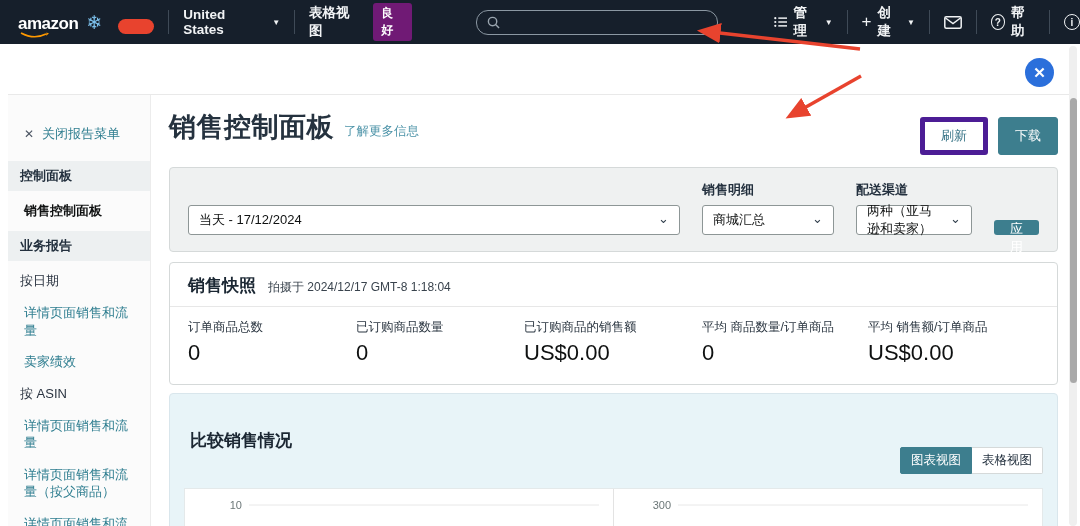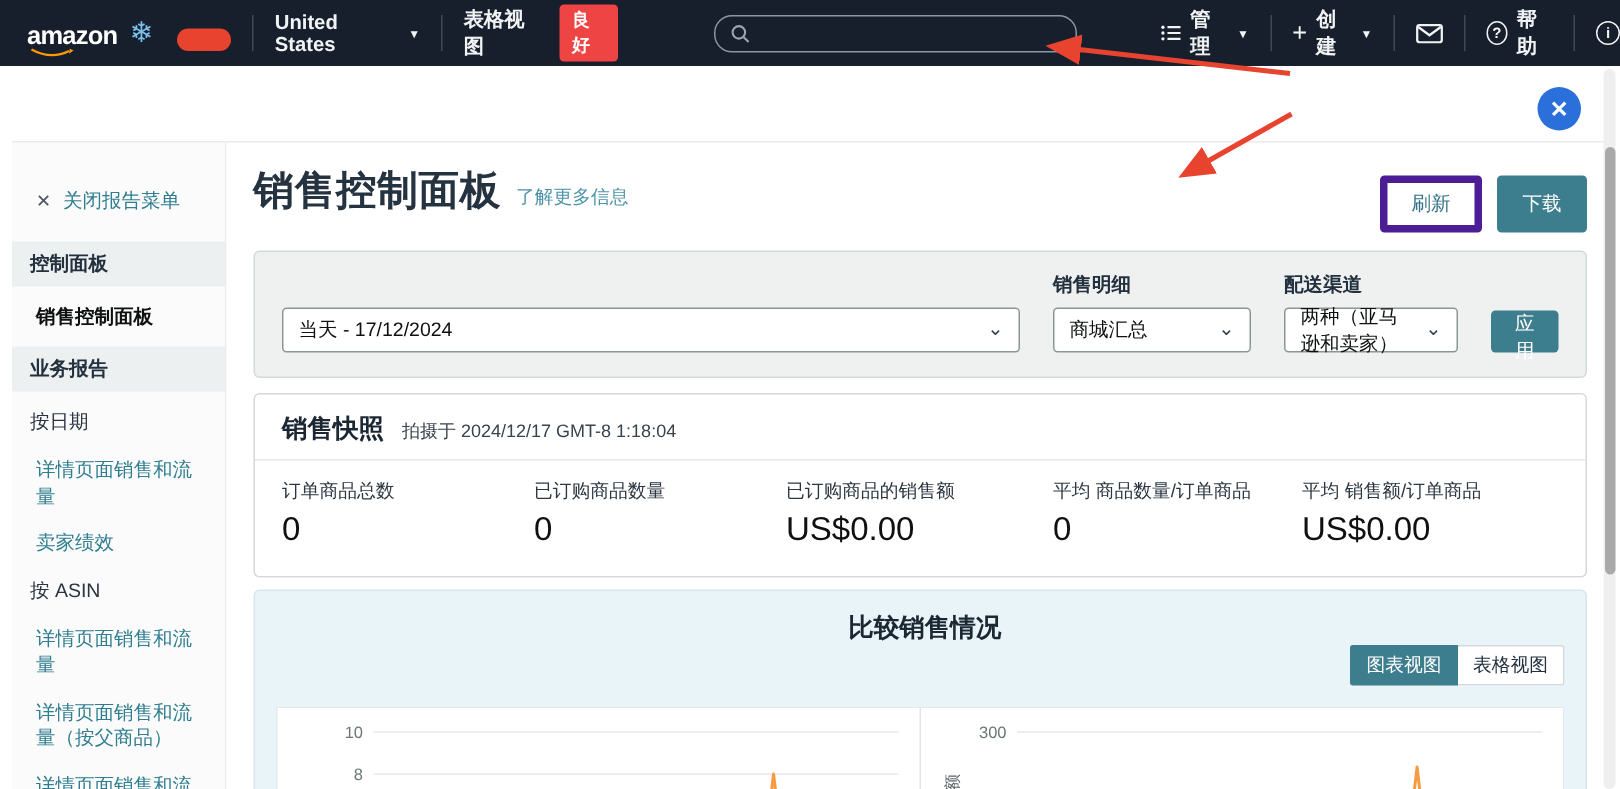--- a/index.html
+++ b/index.html
@@ -11,21 +11,21 @@
   .topbar { position:absolute; top:0; left:0; width:1080px; height:44px;
     background:#161f2b; display:flex; align-items:center; color:#fff; z-index:5; }
   .logo-wrap { display:flex; align-items:flex-end; margin-left:18px; }
   .logo { position:relative; font-weight:bold; font-size:17px; letter-spacing:-0.5px; color:#fff; }
   .logo svg { position:absolute; left:2px; bottom:-6px; }
   .snowflake { font-size:19px; color:#7cc0ec; margin-left:8px; }
   .redact-pill { width:36px; height:15px; border-radius:8px; background:#e8432e; margin-left:16px; }
   .tb-sep { width:1px; height:24px; background:#3f4a57; margin:0 14px; }
   .tb-item { display:flex; align-items:center; gap:6px; font-size:13.5px; font-weight:bold; color:#f1f3f5; cursor:pointer; }
   .tb-caret { font-size:8px; margin-left:2px; }
-  .badge-good { background:#ef4444; color:#fff; font-size:12px; font-weight:bold;
+  .badge-good { background:#701a75; color:#fff; font-size:12px; font-weight:bold;
     padding:2px 8px; border-radius:3px; margin-left:8px; }
   .searchbox { display:flex; align-items:center; gap:8px; width:254px; height:25px;
     border:1px solid #8b97a2; border-radius:12px; padding:0 10px; margin-left:64px; background:transparent; }
   .searchbox input { flex:1; background:transparent; border:none; outline:none;
     color:#dfe4e8; font-size:12.5px; font-style:italic; font-family:"Liberation Sans", sans-serif; }
   .searchbox input::placeholder { color:#9aa5af; font-style:italic; }
   .tb-right { display:flex; align-items:center; margin-left:56px; }
   .icon-circle { width:16px; height:16px; border:1.5px solid #f1f3f5; border-radius:50%;
     display:inline-flex; align-items:center; justify-content:center; font-size:10px; font-weight:bold; }
 
@@ -60,37 +60,37 @@
 
   .filter-card { margin-top:12px; border:1px solid #d5d9d9; border-radius:4px;
     background:#eff1f1; padding:13px 18px 16px 18px; display:flex; align-items:flex-end; gap:22px; }
   .filter-group .f-label { font-size:13px; font-weight:bold; color:#23303e; margin-bottom:6px; }
   .f-select { height:30px; background:#fff; border:1px solid #8d9696; border-radius:3px;
     display:flex; align-items:center; justify-content:space-between; padding:0 10px;
     font-size:13px; color:#0f1111; cursor:pointer; }
   .fg0 .f-select { width:492px; } .fg1 .f-select { width:132px; } .fg2 .f-select { width:116px; }
   .chev { color:#33414e; font-size:13px; margin-left:8px; transform:translateY(-2px); }
   .btn-apply { background:#3d7e8e; color:#fff; border:none; border-radius:3px; font-size:13px;
-    height:28px; padding:0 16px; cursor:pointer; font-family:"Liberation Sans", sans-serif; }
+    height:15px; padding:0 16px; cursor:pointer; font-family:"Liberation Sans", sans-serif; }
 
   .snapshot-card { margin-top:10px; border:1px solid #d5d9d9; border-radius:4px; background:#fff; }
   .snap-head { display:flex; align-items:baseline; gap:12px; padding:11px 18px 9px 18px; border-bottom:1px solid #e7e7e7; }
   .snap-title { font-size:17px; font-weight:bold; color:#1b2733; }
   .snap-taken { font-size:12px; color:#39434d; }
   .stats-row { display:flex; padding:12px 18px 18px 18px; }
   .stat { min-width:168px; }
   .stat:nth-child(3) { min-width:178px; } .stat:nth-child(4) { min-width:166px; }
   .stat-label { font-size:12.5px; color:#2b3641; margin-bottom:4px; }
   .stat-value { font-size:22px; color:#0f1111; }
 
   .compare-card { margin-top:8px; border:1px solid #d9e6ec; border-radius:4px;
     background:#e8f4f8; padding:13px 14px 0 14px; height:300px; }
-  .compare-head { display:flex; align-items:center;flex-direction:column; }
+  .compare-head { display:flex; align-items:center; }
   .compare-title { font-size:17px; font-weight:bold; color:#1b2733; margin-left:6px; }
-  .view-toggle { margin-left:auto; display:flex; }
+  .view-toggle { margin-left:auto; display:flex;margin-top:40px; }
   .btn-view-active { background:#3d7e8e; color:#fff; border:1px solid #3d7e8e; font-size:12.5px;
     padding:4px 10px; border-radius:2px 0 0 2px; cursor:pointer; }
   .btn-view { background:#fff; color:#23303e; border:1px solid #d5d9d9; border-left:none; font-size:12.5px;
     padding:4px 10px; border-radius:0 2px 2px 0; cursor:pointer; }
   .charts-row { margin-top:14px; background:#fff; border:1px solid #e4e9ea; display:flex; height:240px; }
   .chart-panel { flex:1; position:relative; padding:8px 0 0 24px; }
   .chart-panel + .chart-panel { border-left:1px solid #e3e3e3; }
   .ylabel { position:absolute; left:-44px; top:86px; width:130px; text-align:center;
     transform:rotate(-90deg); font-size:11px; color:#5a6468; }
 

